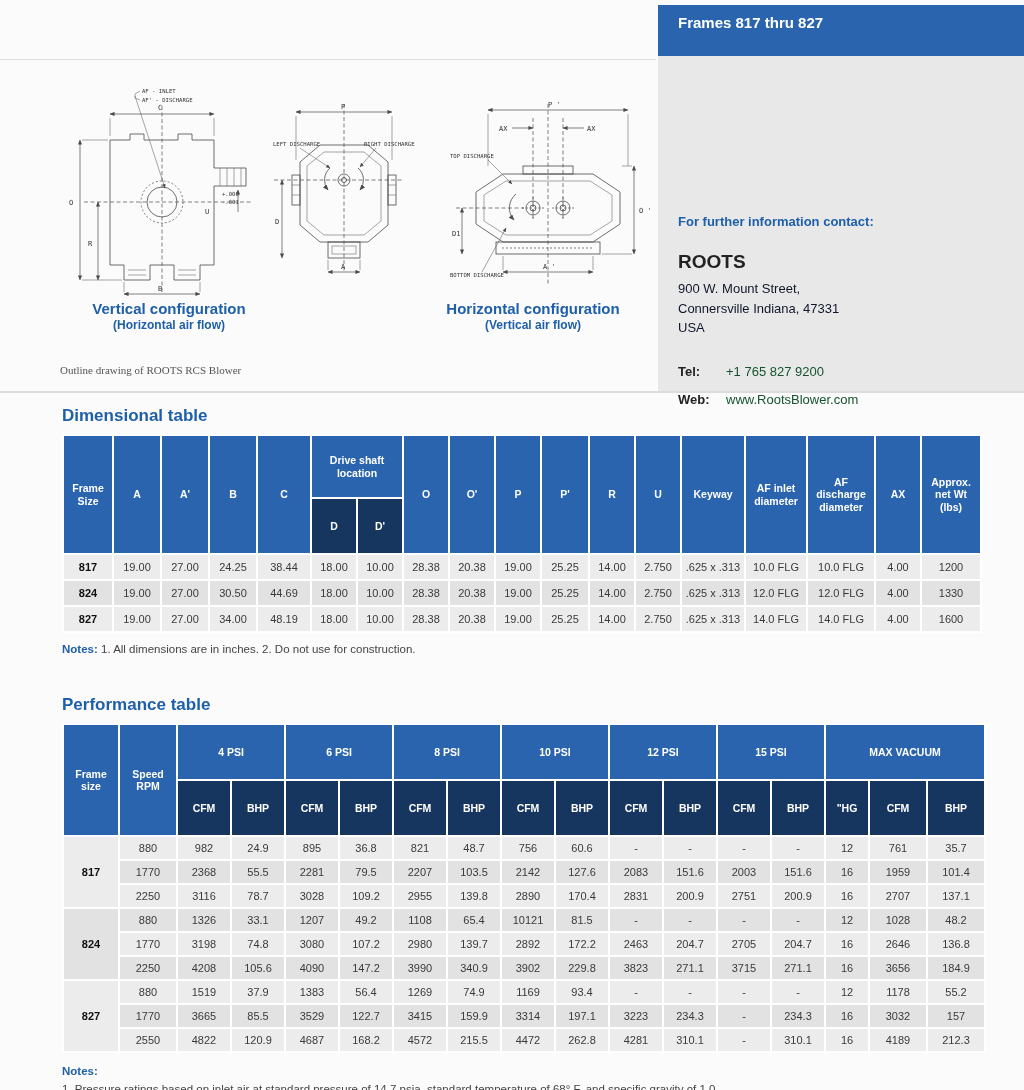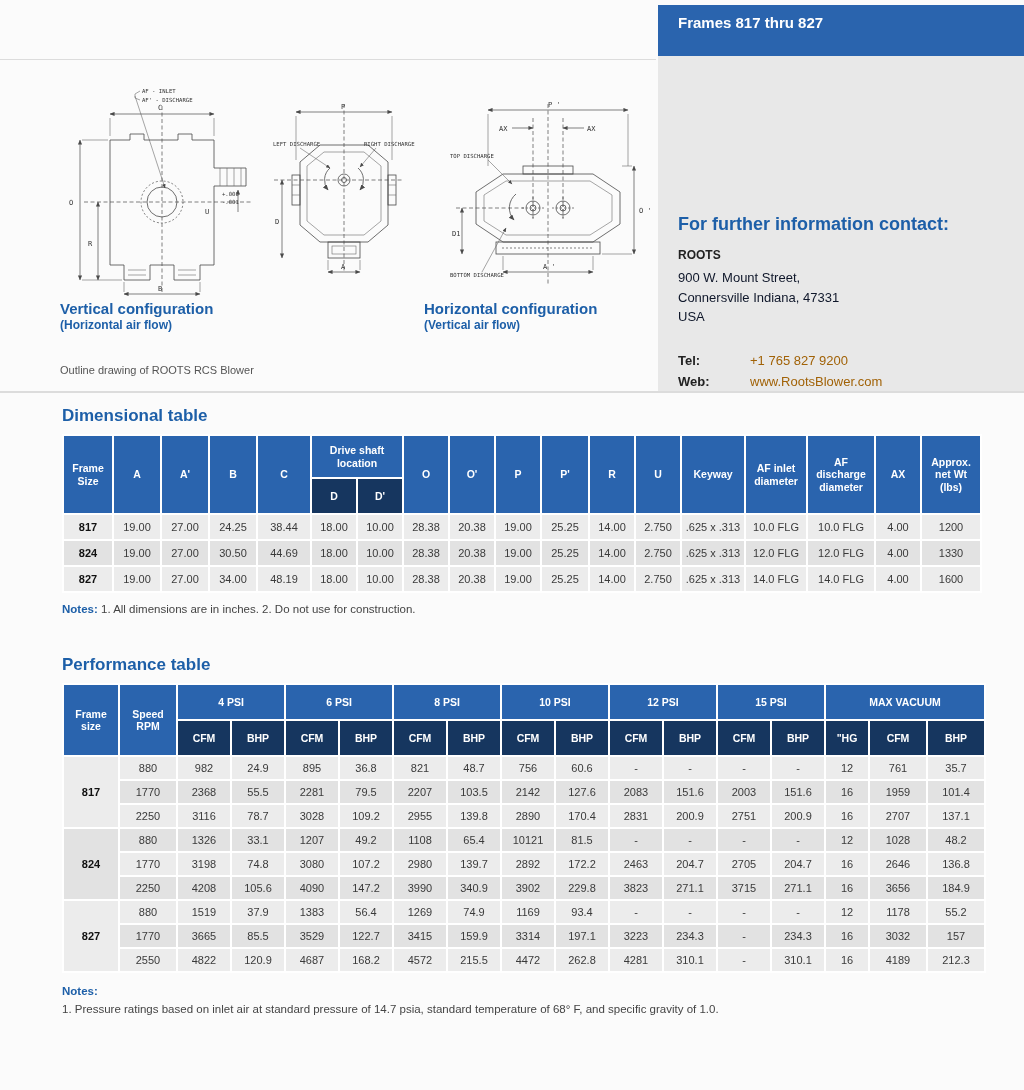--- a/index.html
+++ b/index.html
@@ -18,49 +18,49 @@
   }
   .side-panel{
     position:absolute;left:658px;top:56px;width:366px;height:336px;
     background:var(--c-panel_gray,#e8e8e8);
   }
   .hairline-top{position:absolute;left:0;top:59px;width:656px;height:1px;background:#dcdcdc;}
   .hairline-bottom{position:absolute;left:0;top:391px;width:1024px;height:2px;background:#dcdcdc;}
 
   
   .contact{position:absolute;left:678px;top:214px;width:330px;font-size:13px;}
-  .contact .c-head{color:var(--c-heading_blue,#1d5fa8);font-size:18px;font-weight:bold;margin-bottom:13px;}
-  .contact .c-company{font-weight:bold;color:#222;margin-bottom:6px;font-size:12px;}
+  .contact .c-head{color:var(--c-heading_blue,#1d5fa8);font-size:13px;font-weight:bold;margin-bottom:22px;}
+  .contact .c-company{font-weight:bold;color:#222;margin-bottom:6px;font-size:19px;}
   .contact .c-line{color:#0f172a;line-height:1.5;}
-  .contact .c-row{margin-top:6px;display:flex;gap:24px;}
+  .contact .c-row{margin-top:13px;display:flex;}
   .contact .c-rows{margin-top:26px;}
   .contact .c-lab{font-weight:bold;color:#222;width:48px;}
-  .contact .c-val{color:#a16207;}
+  .contact .c-val{color:#14532d;}
 
   
   .dwg{position:absolute;}
   .dwg svg{display:block;}
   .ln{stroke:#4a4a4a;stroke-width:.8;fill:none;}
   .thin{stroke:#6a6a6a;stroke-width:.6;fill:none;}
   .dsh{stroke:#4a4a4a;stroke-width:.7;fill:none;stroke-dasharray:4 2.5;}
   .dsh2{stroke:#4a4a4a;stroke-width:.7;fill:none;stroke-dasharray:2 2;}
   .dim{stroke:#4a4a4a;stroke-width:.7;fill:none;}
   .tt{font-family:"DejaVu Sans Mono",monospace;font-size:7px;fill:#333;}
   .ts{font-family:"DejaVu Sans Mono",monospace;font-size:5.6px;fill:#333;}
-  .cap{position:absolute;color:var(--c-heading_blue,#1d5fa8);}
+  .cap{position:absolute;text-align:center;color:var(--c-heading_blue,#1d5fa8);}
   .cap .cap-t{font-size:15px;font-weight:bold;}
   .cap .cap-s{font-size:12px;font-weight:bold;margin-top:1px;}
-  .outline-note{position:absolute;left:60px;top:364px;font-size:11px;color:#555;}
+  .outline-note{position:absolute;left:60px;top:364px;font-size:11px;color:#555;font-family:Liberation Serif, serif;}
 
   
   .tables{position:absolute;left:62px;top:406px;width:902px;}
   .sec-head{color:var(--c-heading_blue,#1d5fa8);font-size:17px;font-weight:bold;margin:0 0 8px 0;}
   table{border-collapse:separate;border-spacing:2px;table-layout:fixed;width:902px;background:#fff;}
   th{background:var(--c-header_blue,#2a64ae);color:#fff;font-size:10.5px;font-weight:bold;
-     text-align:center;vertical-align:middle;padding:8px 1px;line-height:1.2;}
+     text-align:center;vertical-align:middle;padding:18px 1px;line-height:1.2;}
   th.subhead{background:var(--c-subheader_navy,#16365f);height:18px;}
   th.group{height:18px;}
   td{font-size:11px;color:#3a3a3a;text-align:center;vertical-align:middle;padding:0 1px;height:22px;}
   tr.even td{background:var(--c-row_light,#ececec);}
   tr.odd td{background:var(--c-row_dark,#e2e2e2);}
   td.frame{font-weight:bold;color:#111;}
   #dim-table td{height:24px;}
   .notes-line{font-size:11.5px;color:#444;margin-top:10px;}
   .notes-line .nlab{color:var(--c-heading_blue,#1d5fa8);font-weight:bold;}
   .perf-sec{margin-top:40px;}

